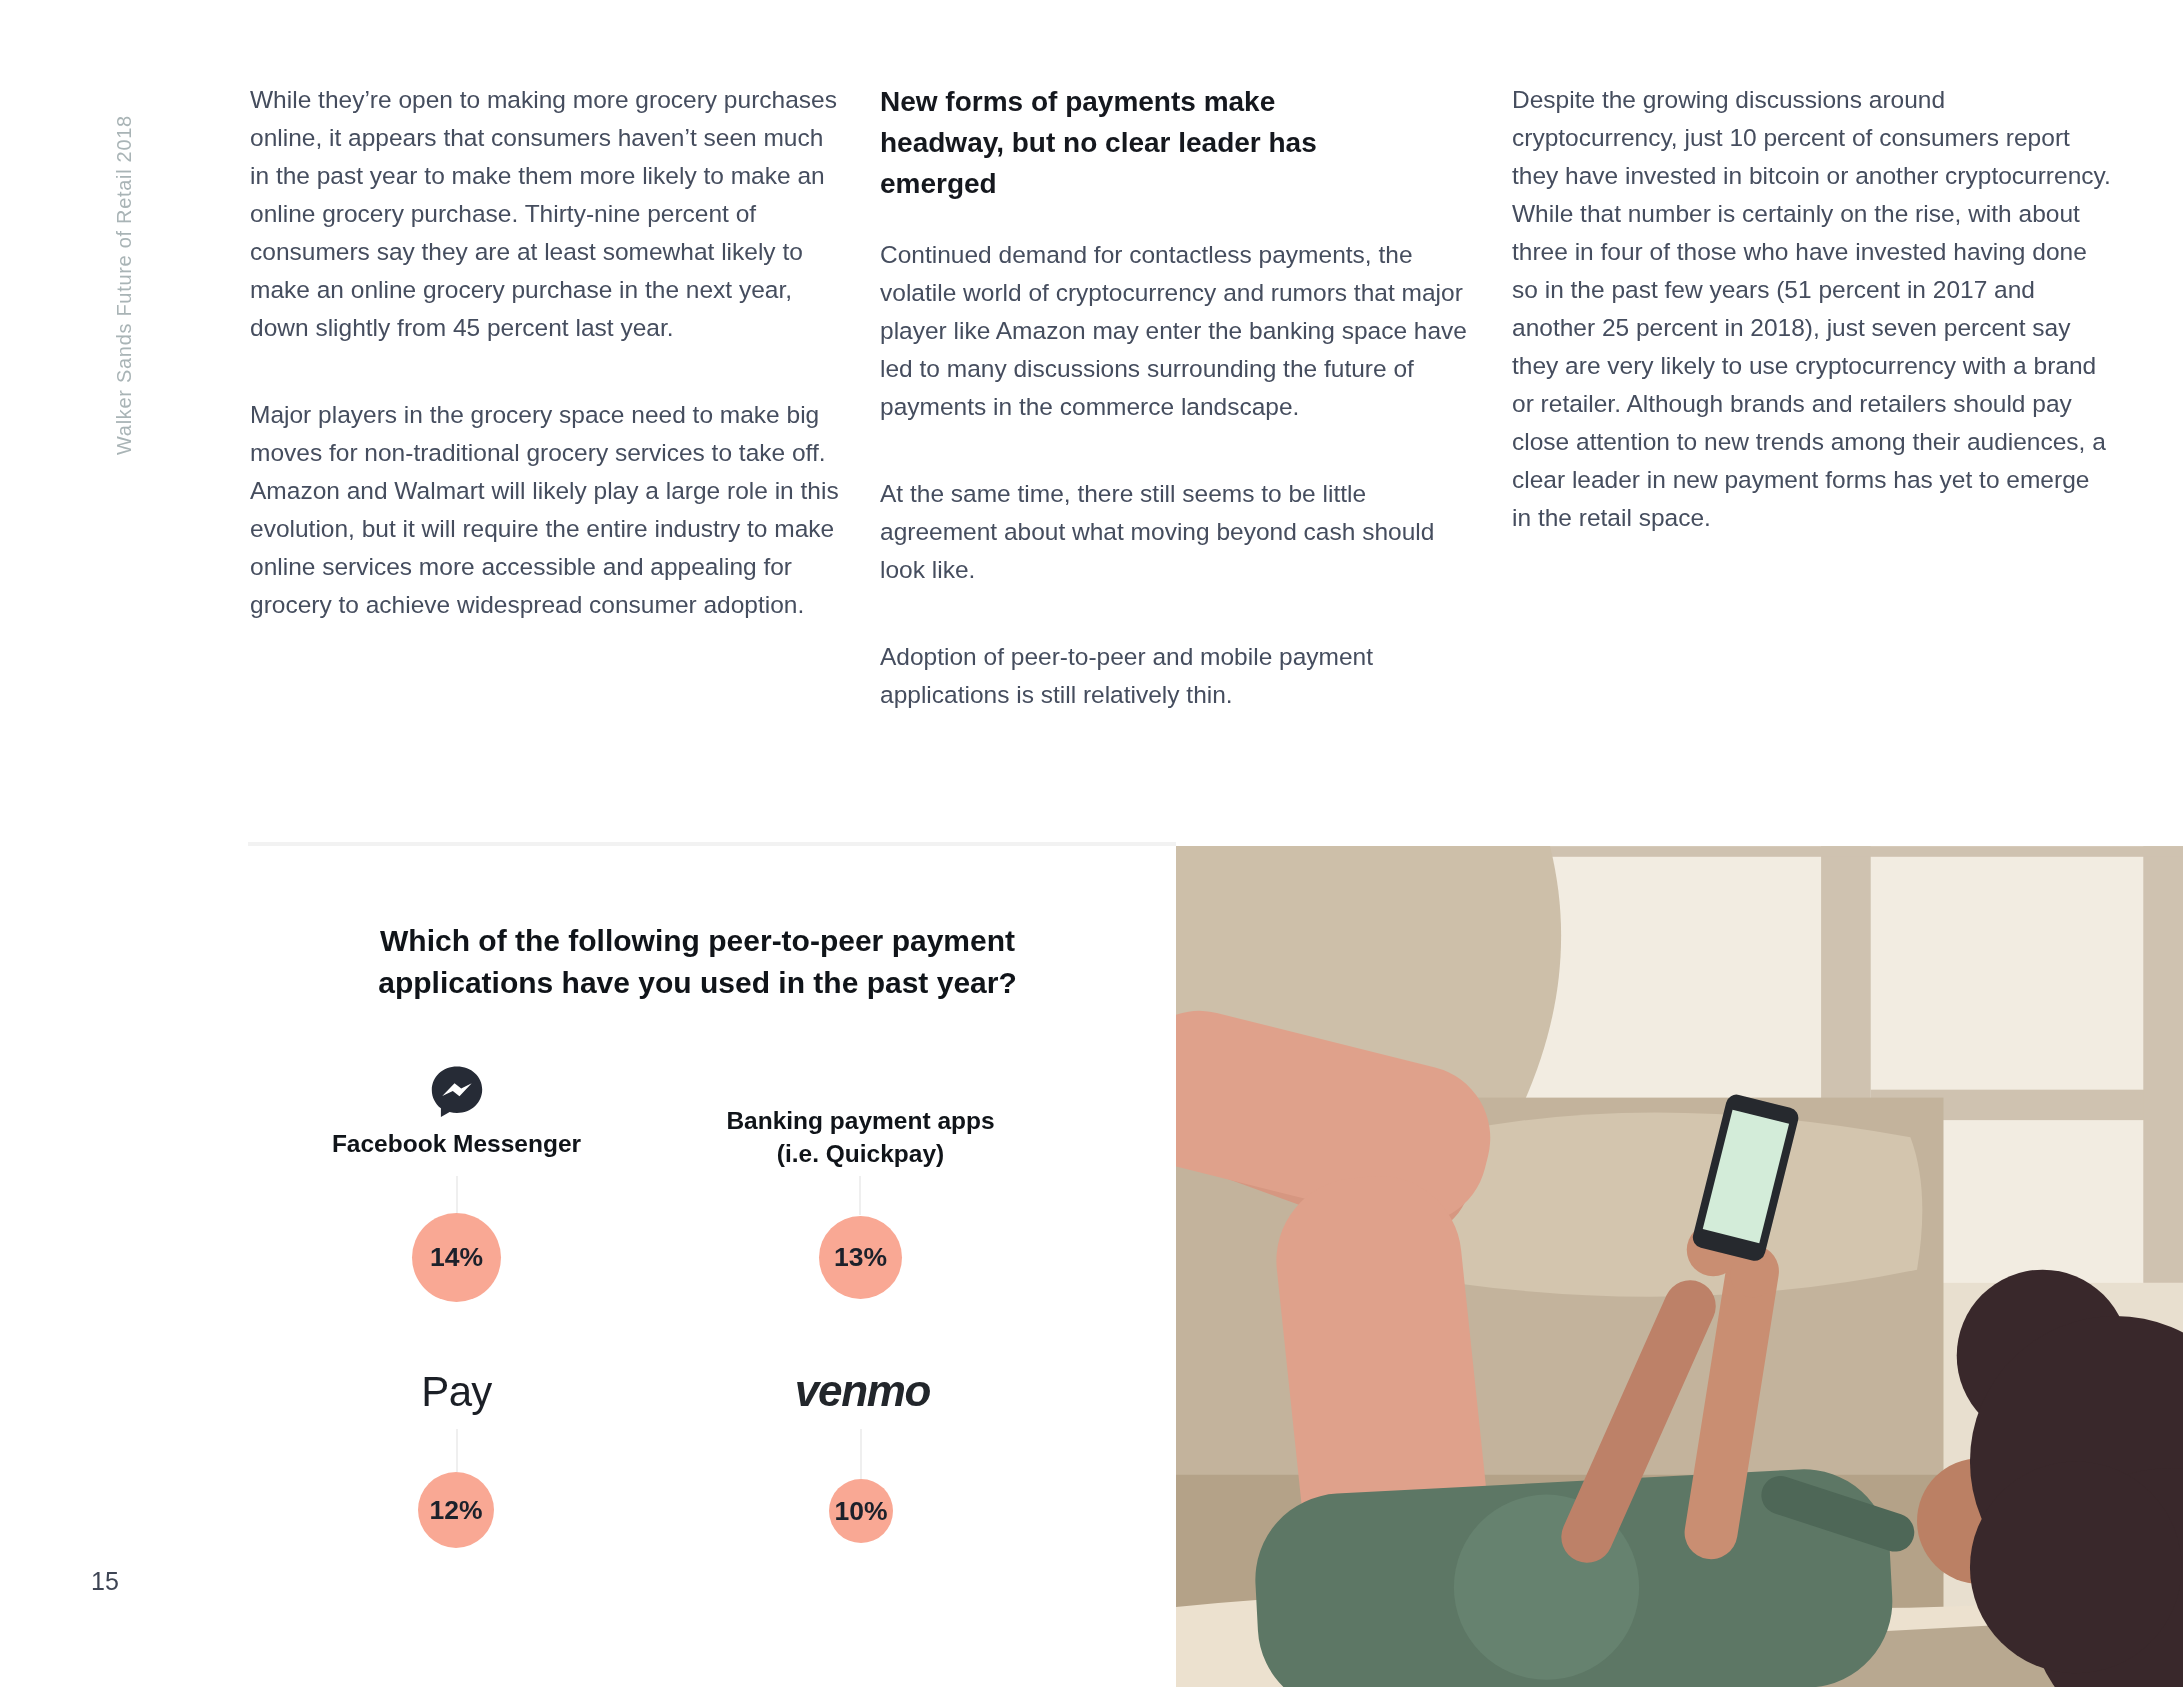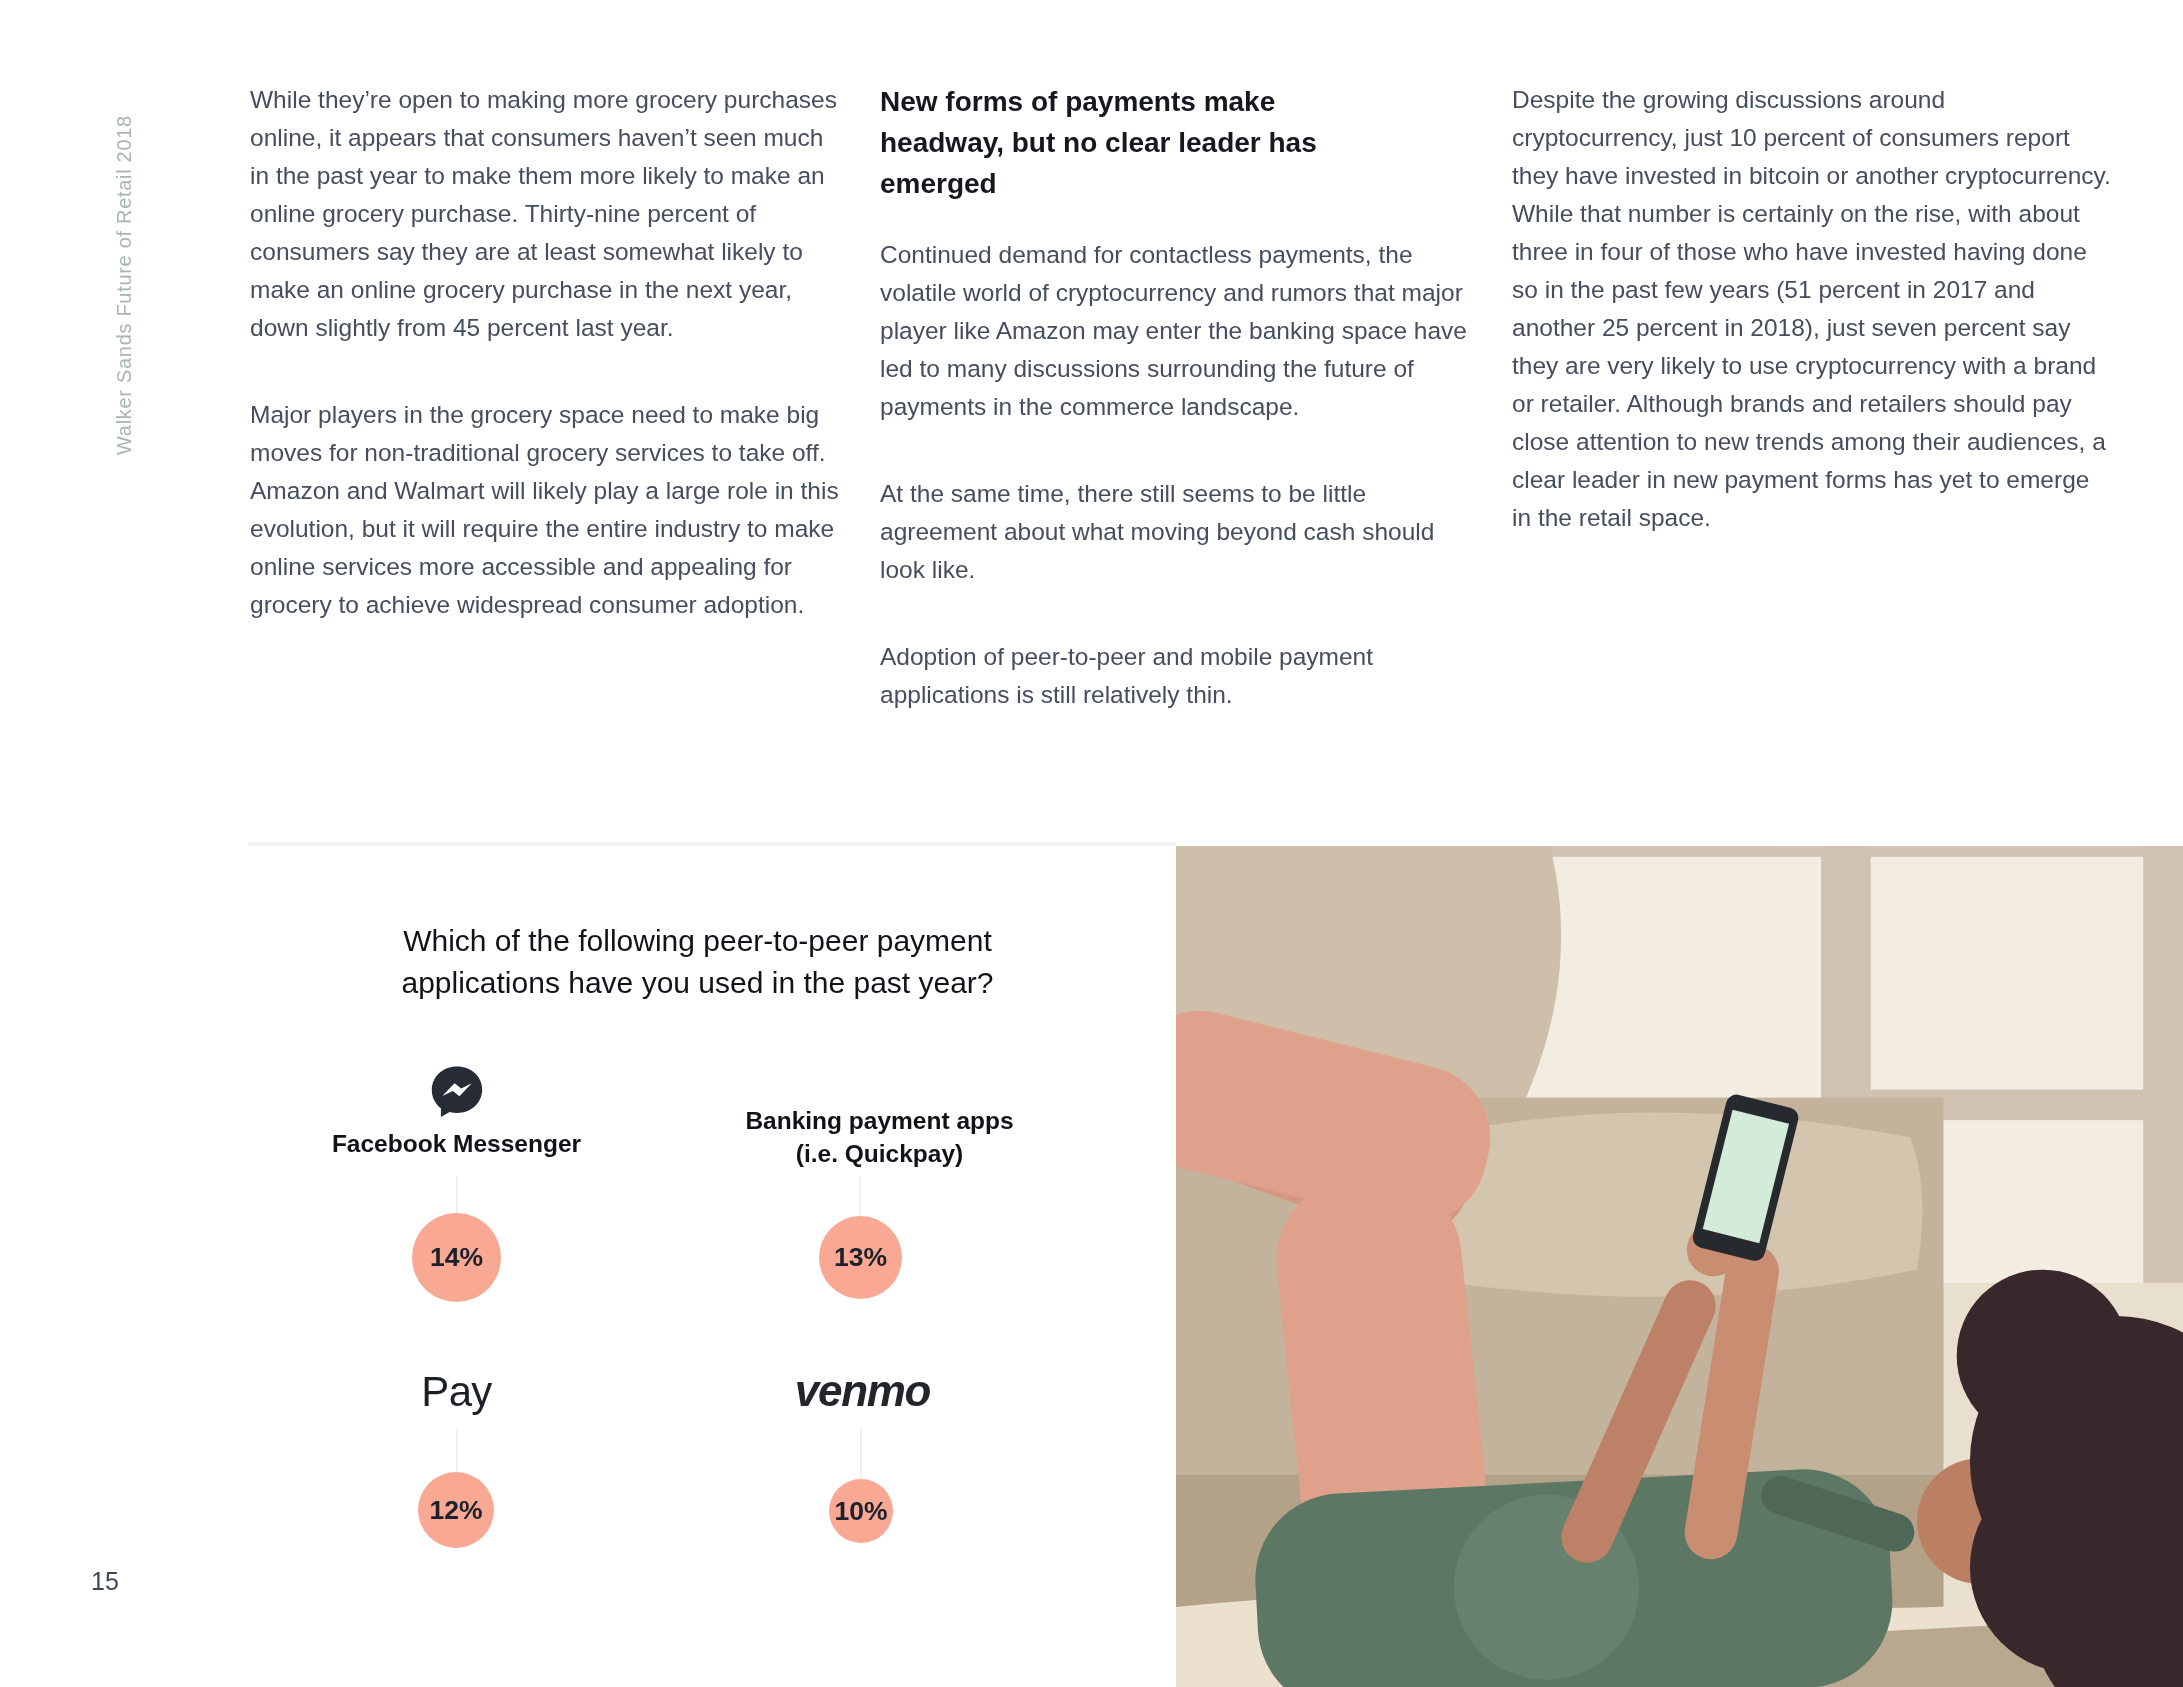--- a/index.html
+++ b/index.html
@@ -15,25 +15,25 @@
   .col{position:absolute;top:81px;width:595px;font-size:24.5px;line-height:38px;color:#454d5e;}
   .col p{margin:0 0 49px 0;}
   .col1{left:250px;} .col2{left:880px;} .col3{left:1512px;width:602px;}
   .col2 h2{font-size:28px;line-height:41px;font-weight:bold;color:#15181e;margin:0 0 32px 0;width:457px;}
 
   
   .rule{position:absolute;left:248px;top:842px;width:928px;height:4px;background:#f2f2f2;}
 
   
   .chart-title{position:absolute;left:251px;top:920px;width:893px;text-align:center;
-    font-size:30px;line-height:42px;font-weight:normal;color:#101419;}
+    font-size:30px;line-height:42px;font-weight:bold;color:#101419;}
   .messenger-icon{position:absolute;left:429px;top:1063px;width:56px;height:56px;}
   .chart-label{position:absolute;text-align:center;font-weight:bold;color:#101419;font-size:24.5px;}
   .lbl-fb{left:225px;top:1130px;width:463px;}
-  .lbl-bank{left:648px;top:1104px;width:463px;line-height:33px;}
+  .lbl-bank{left:629px;top:1104px;width:463px;line-height:33px;}
   .logo-row{position:absolute;display:flex;align-items:center;justify-content:center;flex-direction:column;}
   .logo-apple{left:258px;top:1366px;width:397px;height:50px;gap:8px;}
   .apple-glyph{width:32px;height:41px;margin-top:-5.3px;}
   .apple-pay-text{font-size:42px;color:#1b1f26;letter-spacing:-0.7px;}
   .logo-venmo{left:664px;top:1366px;width:397px;height:50px;font-size:44px;font-weight:bold;
     font-style:italic;letter-spacing:-1.3px;color:#22262b;}
   .connector{position:absolute;width:2px;background:#efefef;}
   .stat-circle{position:absolute;border-radius:50%;display:flex;align-items:center;justify-content:center;
     font-size:26.5px;font-weight:bold;color:#1c212b;}
 

